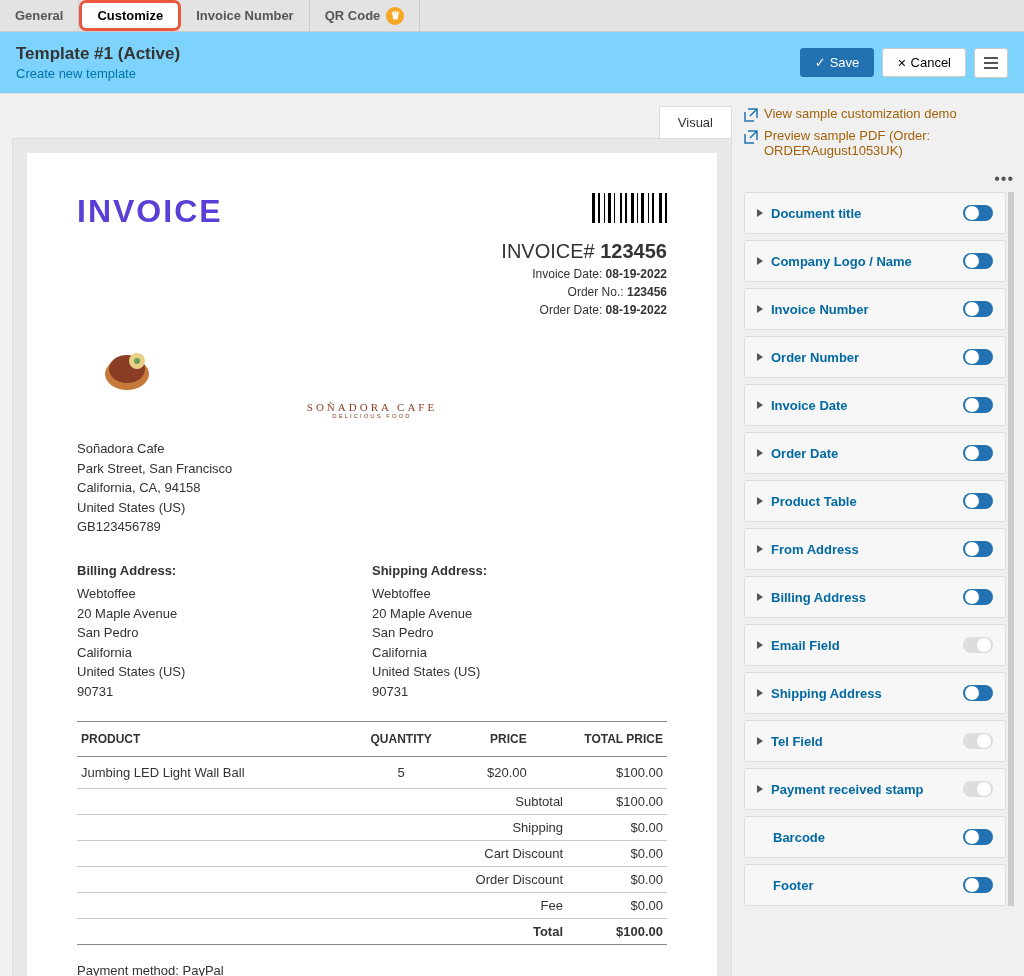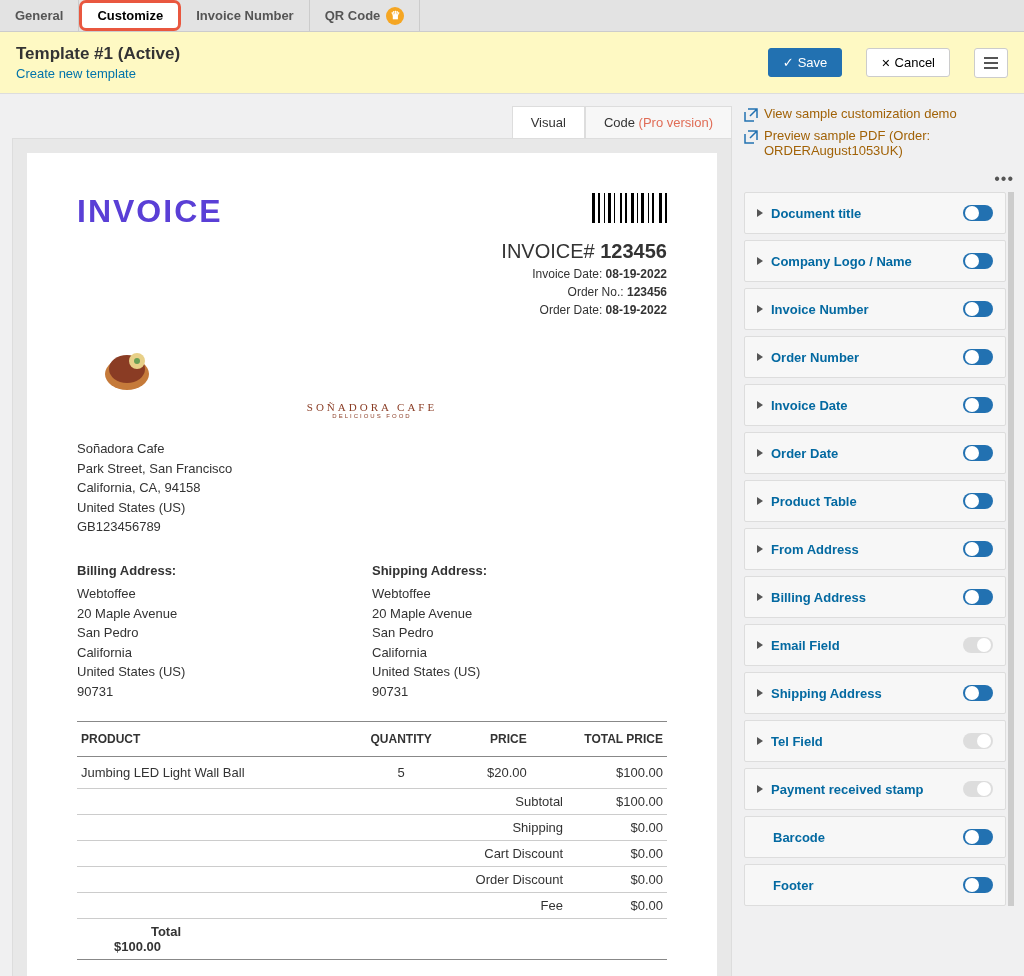--- a/index.html
+++ b/index.html
@@ -7,25 +7,25 @@
 .page { width: 1024px; height: 976px; position: relative; }
 
 
 .tabs-bar { height: 32px; background: #e3e3e3; border-bottom: 1px solid #ccc; display: flex; align-items: stretch; }
 .tab { display: flex; align-items: center; padding: 0 15px; font-size: 13px; color: #555; border-right: 1px solid #ccc; background: #e3e3e3; cursor: pointer; font-weight: 600; }
 .tab.active { background: #fff; color: #000; border-radius: 7px; }
 .tab.highlighted { border: 3px solid #e9573f; }
 .crown-icon { display: inline-flex; width: 18px; height: 18px; background: #f5a623; border-radius: 50%; margin-left: 6px; align-items: center; justify-content: center; color: #fff; font-size: 11px; }
 
 
-.header-row { display: flex; align-items: center; justify-content: space-between; padding: 12px 16px; background: #fef9c3; border-bottom: 1px solid #ddd; }
+.header-row { display: flex; align-items: center; justify-content: space-between; padding: 12px 16px; background: #7dd3fc; border-bottom: 1px solid #ddd; }
 .header-left h2 { font-size: 17px; font-weight: 700; margin-bottom: 2px; }
 .header-left a { color: #0073aa; text-decoration: none; font-size: 13px; }
 .header-right { display: flex; gap: 8px; align-items: center; }
-.btn { display: inline-flex; align-items: center; padding: 6px 14px; border-radius: 3px; font-size: 13px; cursor: pointer; border: 1px solid #ccc; background: #fff; margin-left: 16px; }
+.btn { display: inline-flex; align-items: center; padding: 6px 14px; border-radius: 3px; font-size: 13px; cursor: pointer; border: 1px solid #ccc; background: #fff; }
 .btn-primary { background: #2271b1; border-color: #2271b1; color: #fff; }
 .btn-icon { width: 34px; height: 30px; justify-content: center; padding: 0; }
 .hamburger { display: flex; flex-direction: column; gap: 3px; }
 .hamburger span { display: block; width: 14px; height: 2px; background: #555; }
 
 
 .main { display: flex; padding: 0; }
 .left-col { flex: 1; padding: 12px; }
 .right-col { width: 280px; padding: 12px 10px 12px 0; }
 
@@ -54,21 +54,21 @@
 .addr-cols { display: flex; gap: 0; margin-bottom: 20px; }
 .addr-col { flex: 1; font-size: 13px; line-height: 1.5; }
 .addr-col h4 { font-size: 13px; font-weight: 700; margin-bottom: 4px; }
 .prod-table { width: 100%; border-collapse: collapse; font-size: 13px; }
 .prod-table th { text-align: left; padding: 10px 4px; border-top: 1px solid #888; border-bottom: 1px solid #888; font-size: 12px; }
 .prod-table th.r, .prod-table td.r { text-align: right; }
 .prod-table th.c, .prod-table td.c { text-align: center; }
 .prod-table td { padding: 8px 4px; border-bottom: 1px solid #ccc; }
 .totals { margin-top: 0; }
 .totals-row { display: flex; justify-content: flex-end; padding: 5px 4px; font-size: 13px; border-bottom: 1px solid #ccc; }
-.totals-row.final { font-weight: 700; border-bottom: 1px solid #888; flex-direction: column;}
+.totals-row.final { font-weight: 700; border-bottom: 1px solid #888;}
 .totals-label { width: 120px; text-align: right; padding-right: 20px; }
 .totals-val { width: 80px; text-align: right; }
 .payment-method { font-size: 13px; margin-top: 18px; }
 
 
 .right-links { margin-bottom: 12px; }
 .right-link { display: flex; align-items: flex-start; gap: 6px; color: #a16207; font-size: 13px; margin-bottom: 6px; cursor: pointer; }
 .right-link svg { flex-shrink: 0; margin-top: 2px; }
 .dots { text-align: right; color: #555; font-size: 16px; letter-spacing: 1px; margin-bottom: 4px; cursor:pointer; }
 .panels { position: relative; border-right: 6px solid #ccc; padding-right: 2px; }
@@ -129,24 +129,20 @@
             <span></span>
           </span>
     </button>
   </div>
 </div>
 
 <div class="main">
   <div class="left-col">
     <div class="view-tabs">
       <div class="view-tab active">Visual</div>
-      <div class="view-tab">
-        <span>Code</span>
-        <span class="pro">(Pro version)</span>
-      </div>
     </div>
     <div class="preview-wrap">
       <div class="preview">
         <div class="invoice-header">
           <div class="invoice-title">INVOICE</div>
           <div class="barcode">
             <span style="width:3px"></span>
                 <span style="width:1px;background:#fff"></span>
                 <span style="width:2px"></span>
                 <span style="width:2px;background:#fff"></span>

